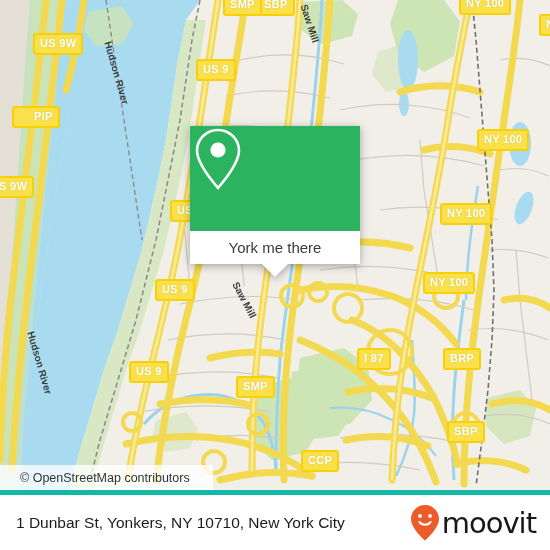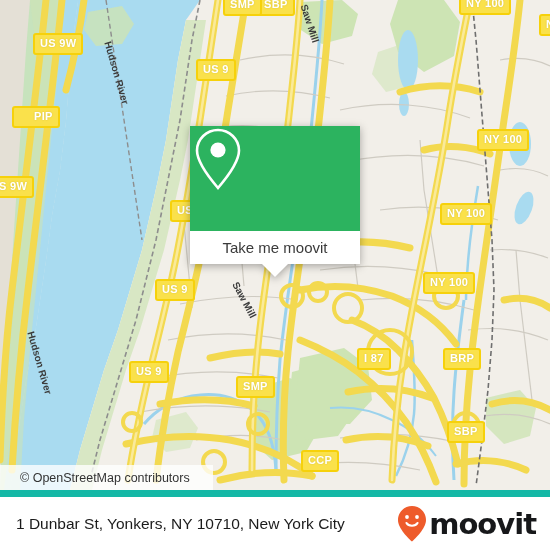--- a/index.html
+++ b/index.html
@@ -37,25 +37,25 @@
     align-items:center;justify-content:center;
     font-size:15px;color:#3a3a3a;font-family:"Liberation Sans",sans-serif;}
   #popup-tail{width:0;height:0;margin:0 auto;
     border-left:13px solid transparent;border-right:13px solid transparent;
     border-top:13px solid #ffffff;}
 
   
   #footer{position:absolute;left:0;top:490px;width:550px;height:60px;
     background:#ffffff;display:flex;align-items:center;
     justify-content:space-between;box-sizing:border-box;padding:0 14px 0 16px;
-    border-top:7px solid #14b8a6;}
+    border-top:5px solid #14b8a6;}
   #footer-addr{font-size:15.5px;color:#1b1b1b;font-family:"Liberation Sans",sans-serif;}
   #logo{display:flex;align-items:center;gap:2px;}
   #logo-text{font-size:29px;color:#17181A;letter-spacing:-1px;
-    font-family:"DejaVu Sans",sans-serif;font-weight:bold;}
+    font-family:"DejaVu Sans",sans-serif;font-weight:normal;}
 </style>
 </head>
 <body>
 
 <div id="app">
 
   <div id="map">
 
     <svg width="550" height="490" viewBox="0 0 550 490">
 
@@ -236,21 +236,21 @@
     <div class="riverlabel" style="left:309px;top:3px;transform:rotate(72deg);transform-origin:left top;">Saw Mill</div>
     <div class="riverlabel" style="left:240px;top:280px;transform:rotate(62deg);transform-origin:left top;">Saw Mill</div>
 
     <div id="popup">
       <div id="popup-head">
         <svg width="56" height="66" viewBox="0 0 56 66">
           <path d="M28 4 C16.5 4 7 13.2 7 24.6 C7 37.5 22 55 28 62 C34 55 49 37.5 49 24.6 C49 13.2 39.5 4 28 4 Z" fill="none" stroke="#ffffff" stroke-width="2.6"></path>
           <circle cx="28" cy="24" r="7.6" fill="#ffffff"></circle>
         </svg>
       </div>
-      <div id="popup-foot">Take me moovit</div>
+      <div id="popup-foot">York me there</div>
       <div id="popup-tail"></div>
     </div>
 
     <div id="attrib">© OpenStreetMap contributors</div>
   </div>
 
   <div id="footer">
     <div id="footer-addr">1 Dunbar St, Yonkers, NY 10710, New York City</div>
     <div id="logo">
       <svg width="30" height="38" viewBox="0 0 30 38">

